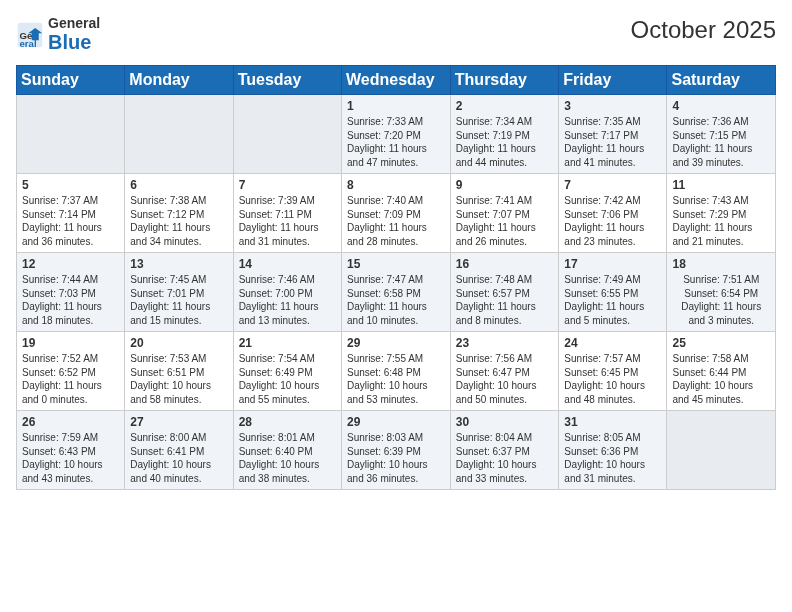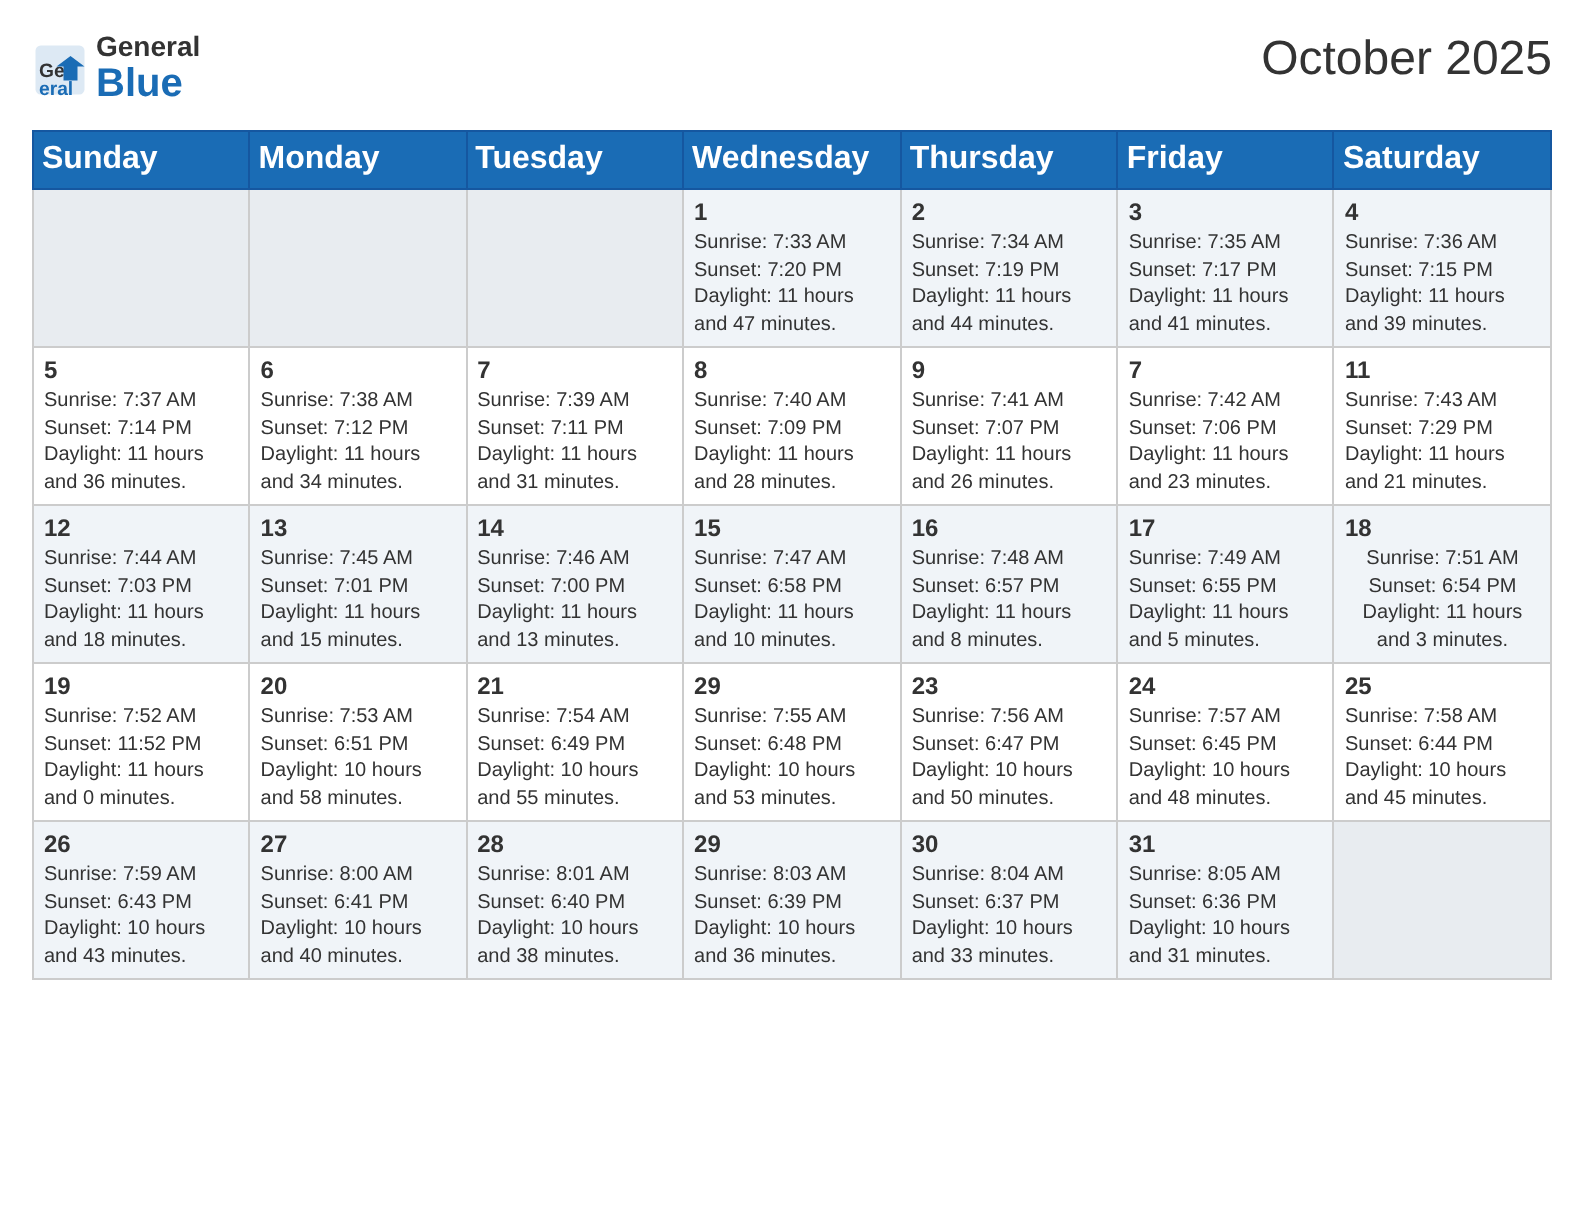--- a/index.html
+++ b/index.html
@@ -263,21 +263,21 @@
           <div class="day-info" style="white-space: pre-line; text-align: center;">Sunrise: 7:51 AM
 Sunset: 6:54 PM
 Daylight: 11 hours
 and 3 minutes.</div>
         </td>
       </tr>
       <tr>
         <td>
           <div class="day-num">19</div>
           <div class="day-info" style="white-space: pre-line;">Sunrise: 7:52 AM
-Sunset: 11:52 PM
+Sunset: 6:52 PM
 Daylight: 11 hours
 and 0 minutes.</div>
         </td>
         <td>
           <div class="day-num">20</div>
           <div class="day-info" style="white-space: pre-line;">Sunrise: 7:53 AM
 Sunset: 6:51 PM
 Daylight: 10 hours
 and 58 minutes.</div>
         </td>

